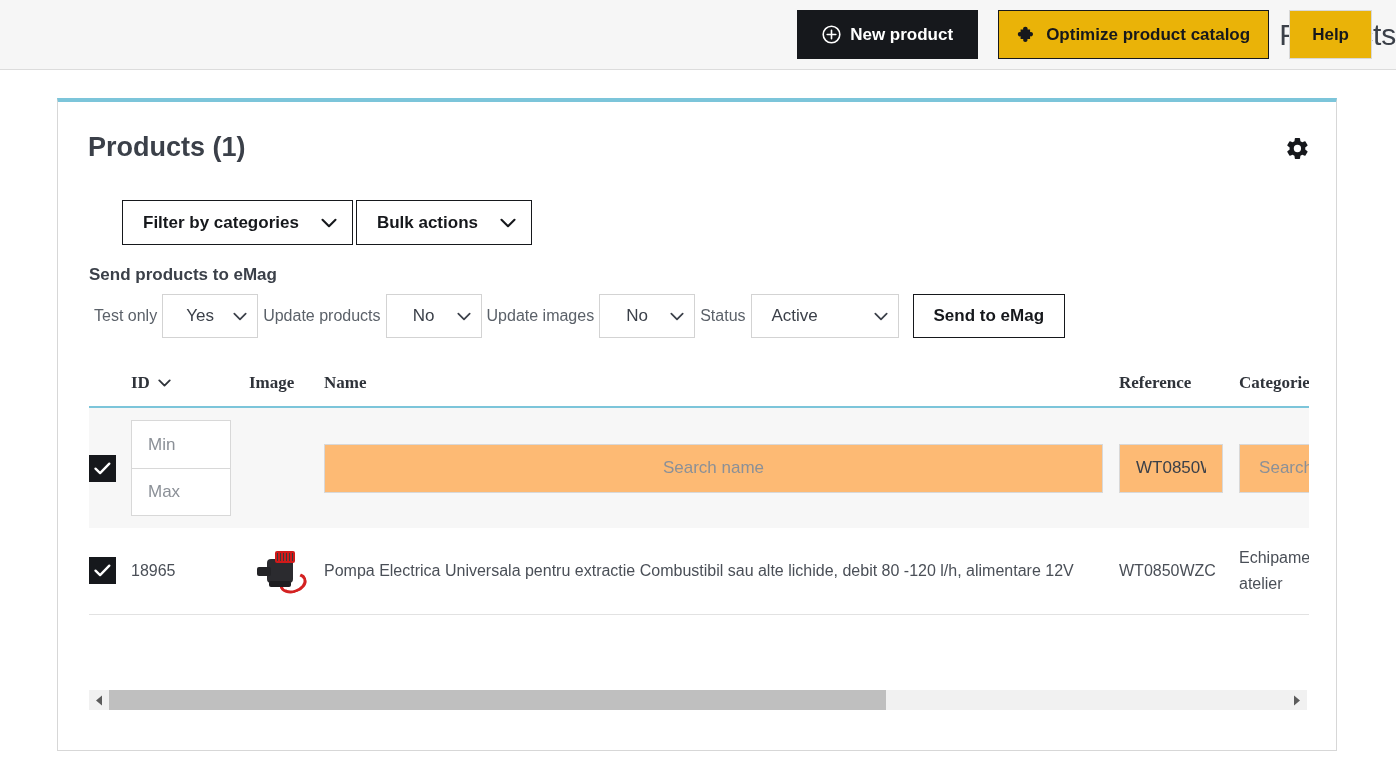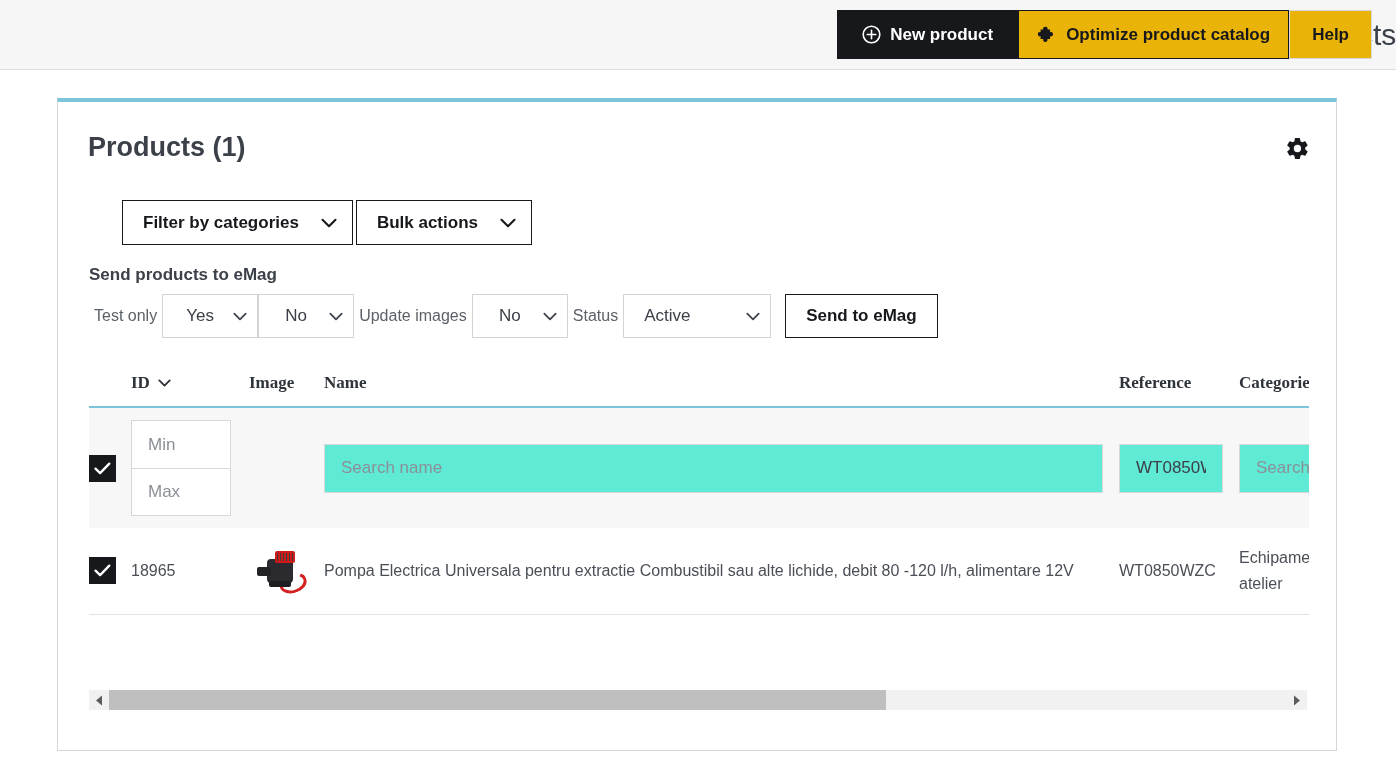--- a/index.html
+++ b/index.html
@@ -27,20 +27,21 @@
     font-weight: 400;
     color: #3b4049;
     letter-spacing: -0.2px;
   }
   .topbar-actions {
     position: absolute;
     right: 24px;
     top: 10px;
     display: flex;
     align-items: stretch;
+    gap: 20px;
   }
   .btn {
     font-family: "Liberation Sans", sans-serif;
     font-size: 17px;
     font-weight: bold;
     display: inline-flex;
     align-items: center;
     justify-content: center;
     gap: 9px;
     padding: 0 18px;
@@ -225,28 +226,29 @@
     font-size: 17px;
     color: #3b4049;
     padding: 0 16px;
     font-family: "Liberation Sans", sans-serif;
     outline: none;
     width: 100%;
   }
   .minmax input:first-child { border-bottom: none; }
   .txt-input {
     border: 1px solid #d8d8d8;
-    background: #5eead4;
+    background: #fdba74;
     height: 49px;
     font-size: 17px;
     color: #3b4049;
     padding: 0 16px;
     font-family: "Liberation Sans", sans-serif;
     outline: none;
     width: 100%;
+    text-align: center;
   }
   .txt-input::placeholder { color: #8b9097; }
   .minmax input::placeholder { color: #8b9097; }
 
   tr.data-row td {
     padding: 17px 0;
     vertical-align: middle;
     border-bottom: 1px solid #e2e2e2;
     font-size: 16px;
     color: #4a4f57;
@@ -399,20 +401,21 @@
       <span class="send-label">Test only</span>
       <div class="mini-select">
         <span>Yes</span>
         <span class="chev">
           <svg width="14" height="9" viewBox="0 0 16 10">
               <path d="M1.5 1.8L8 8.2l6.5-6.4" fill="none" stroke="#3b4049" stroke-width="2" stroke-linecap="round" stroke-linejoin="round"></path>
             </svg>
         </span>
       </div>
 
+      <span class="send-label">Update products</span>
       <div class="mini-select">
         <span>No</span>
         <span class="chev">
           <svg width="14" height="9" viewBox="0 0 16 10">
               <path d="M1.5 1.8L8 8.2l6.5-6.4" fill="none" stroke="#3b4049" stroke-width="2" stroke-linecap="round" stroke-linejoin="round"></path>
             </svg>
         </span>
       </div>
 
       <span class="send-label">Update images</span>

